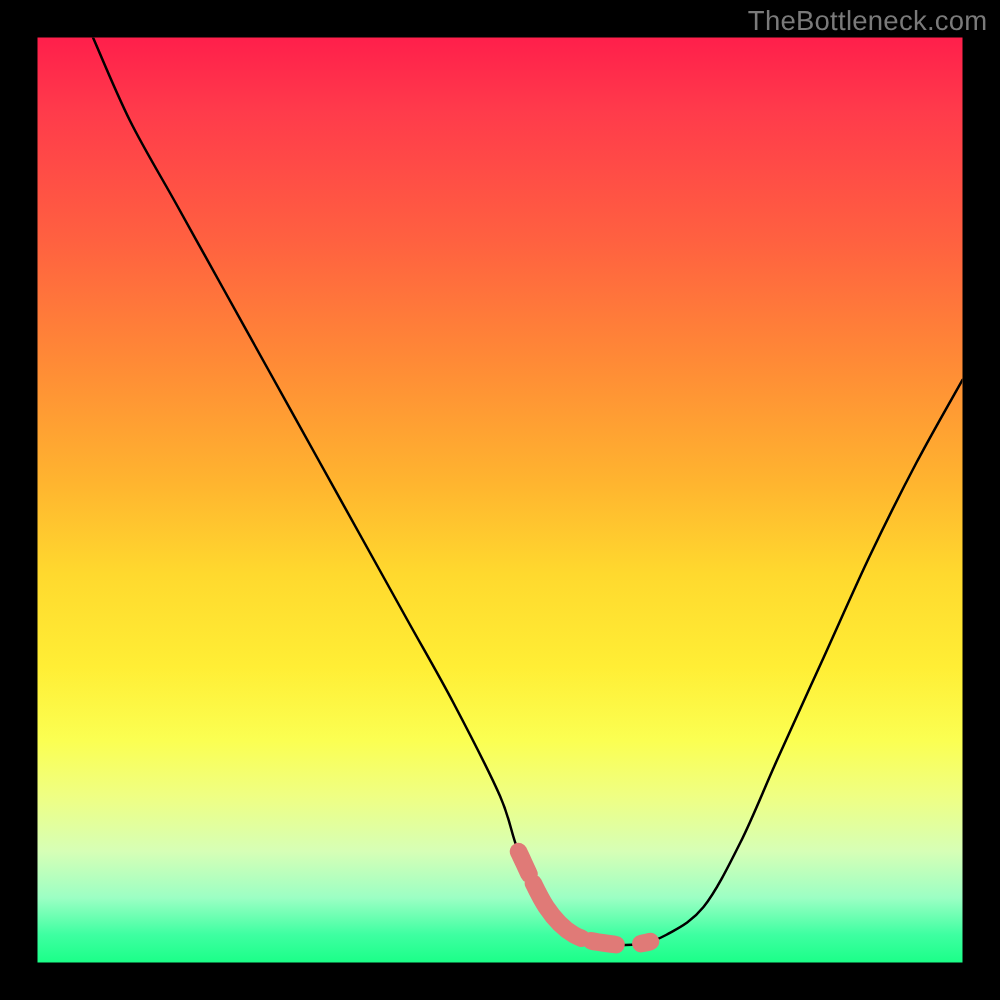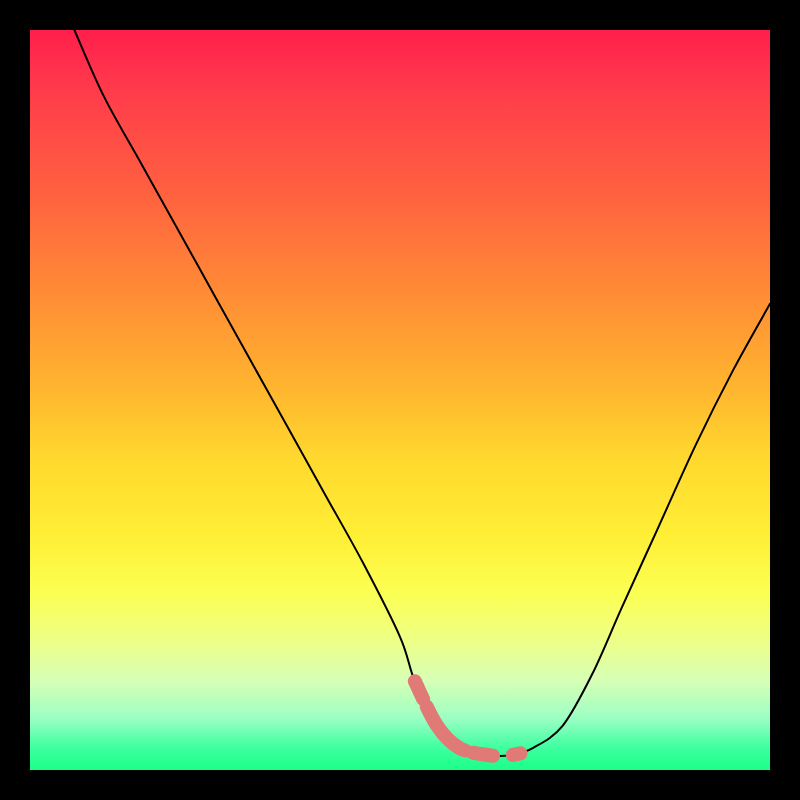--- a/index.html
+++ b/index.html
@@ -60,13 +60,14 @@
 </head>
 <body>
 
 <div class="frame">
   <div class="plot-area">
     <svg class="curve" width="740" height="740" viewBox="0 0 740 740">
         <path d="M 44.4 0 C 49.33333333333333 11.100000000000003, 62.9 44.40000000000002, 74 66.60000000000002 C 85.1 88.80000000000003, 98.66666666666667 111.00000000000004, 111 133.20000000000005 C 123.33333333333333 155.40000000000006, 135.66666666666666 177.60000000000008, 148 199.80000000000007 C 160.33333333333334 222.00000000000006, 172.66666666666666 244.2, 185 266.4 C 197.33333333333334 288.59999999999997, 209.66666666666666 310.79999999999995, 222 332.99999999999994 C 234.33333333333334 355.19999999999993, 246.66666666666666 377.4, 259 399.59999999999997 C 271.3333333333333 421.79999999999995, 283.6666666666667 444, 296 466.2 C 308.3333333333333 488.4, 320.6666666666667 509.3666666666666, 333 532.8 C 345.3333333333333 556.2333333333332, 361.3666666666667 587.0666666666666, 370 606.8 C 378.6333333333333 626.5333333333333, 378.6333333333333 636.4000000000001, 384.8 651.2 C 390.9666666666667 666, 399.6000000000001 684.5, 407.00000000000006 695.6 C 414.40000000000003 706.7, 420.56666666666666 712.8666666666666, 429.2 717.8 C 437.8333333333333 722.7333333333333, 450.1666666666667 723.9666666666667, 458.8 725.2 C 467.43333333333334 726.4333333333334, 473.6 726.4333333333334, 481 725.2 C 488.4 723.9666666666667, 494.5666666666667 722.7333333333333, 503.20000000000005 717.8 C 511.83333333333337 712.8666666666666, 522.9333333333333 707.9333333333334, 532.8 695.6 C 542.6666666666666 683.2666666666667, 552.5333333333333 663.5333333333333, 562.4 643.8 C 572.2666666666667 624.0666666666666, 580.9 601.8666666666667, 592 577.2 C 603.1 552.5333333333334, 616.6666666666666 522.9333333333333, 629 495.79999999999995 C 641.3333333333334 468.66666666666663, 653.6666666666666 440.29999999999995, 666 414.4 C 678.3333333333334 388.5, 690.6666666666666 363.8333333333333, 703 340.4 C 715.3333333333334 316.96666666666664, 733.8333333333334 284.9, 740 273.8" fill="none" stroke="#000000" stroke-width="2" stroke-linecap="round"></path>
         <path d="M 384.8 651.2 C 388.5 658.6, 399.6000000000001 684.5, 407.00000000000006 695.6 C 414.40000000000003 706.7, 420.56666666666666 712.8666666666666, 429.2 717.8 C 437.8333333333333 722.7333333333333, 450.1666666666667 723.9666666666667, 458.8 725.2 C 467.43333333333334 726.4333333333334, 473.6 726.4333333333334, 481 725.2 C 488.4 723.9666666666667, 494.5666666666667 722.7333333333333, 503.20000000000005 717.8 C 511.83333333333337 712.8666666666666, 527.8666666666667 699.3, 532.8 695.6" fill="none" stroke="#e07a77" stroke-width="14" stroke-linecap="round" stroke-dasharray="20 8 60 8 20"></path>
       </svg>
   </div>
+  <div class="watermark">TheBottleneck.com</div>
 </div>
 
 </body></html>

